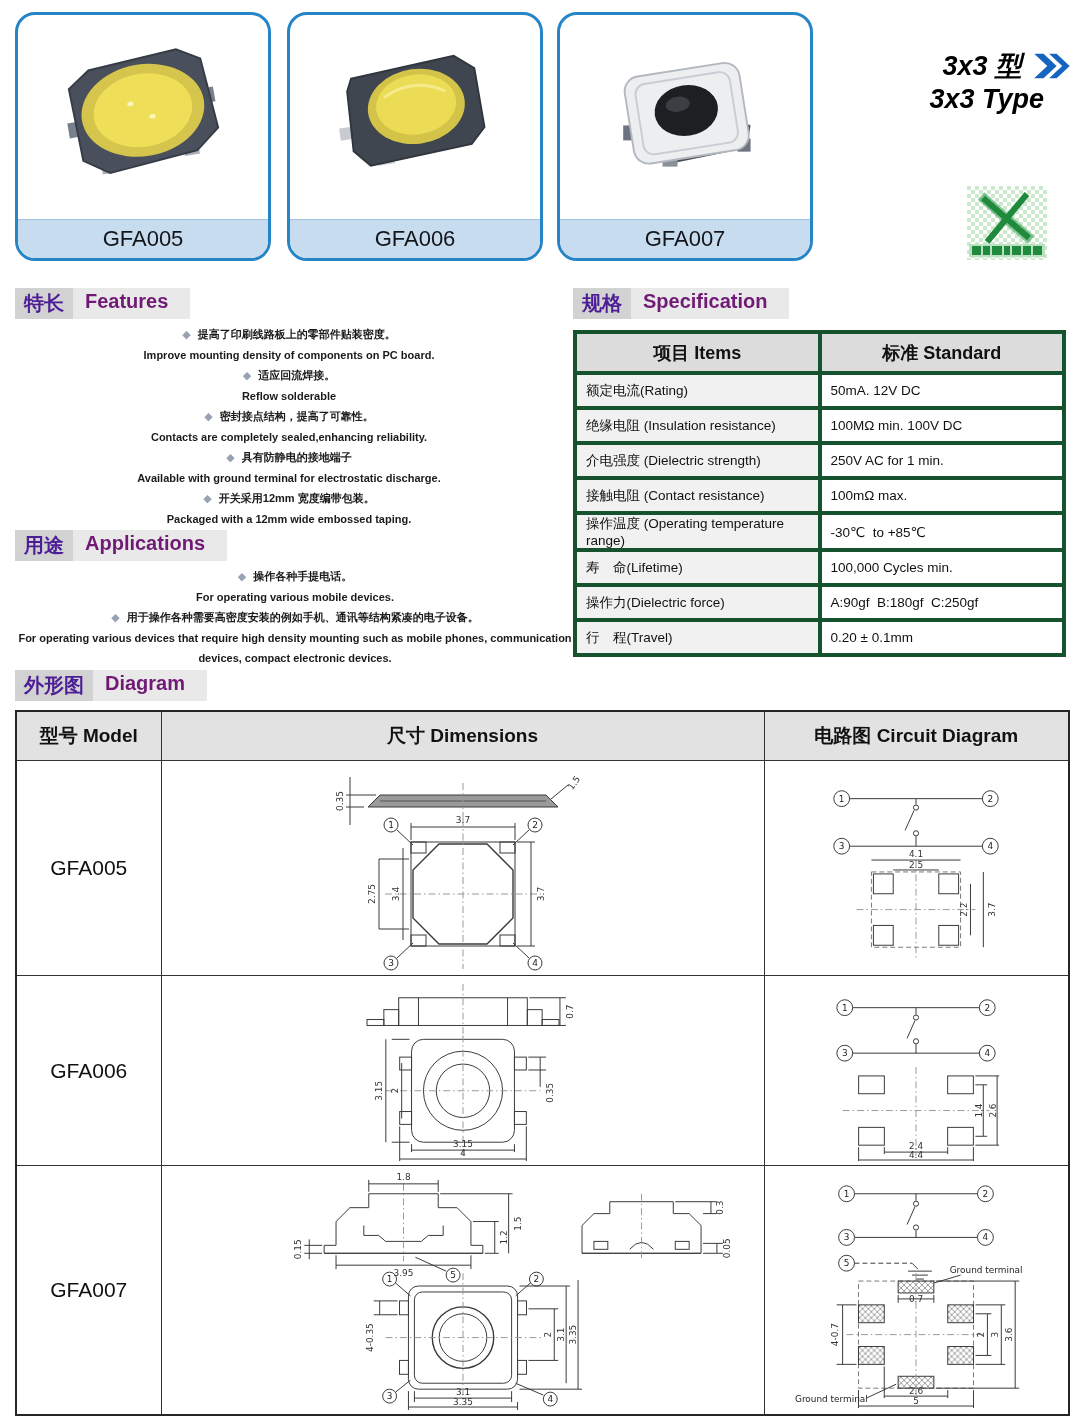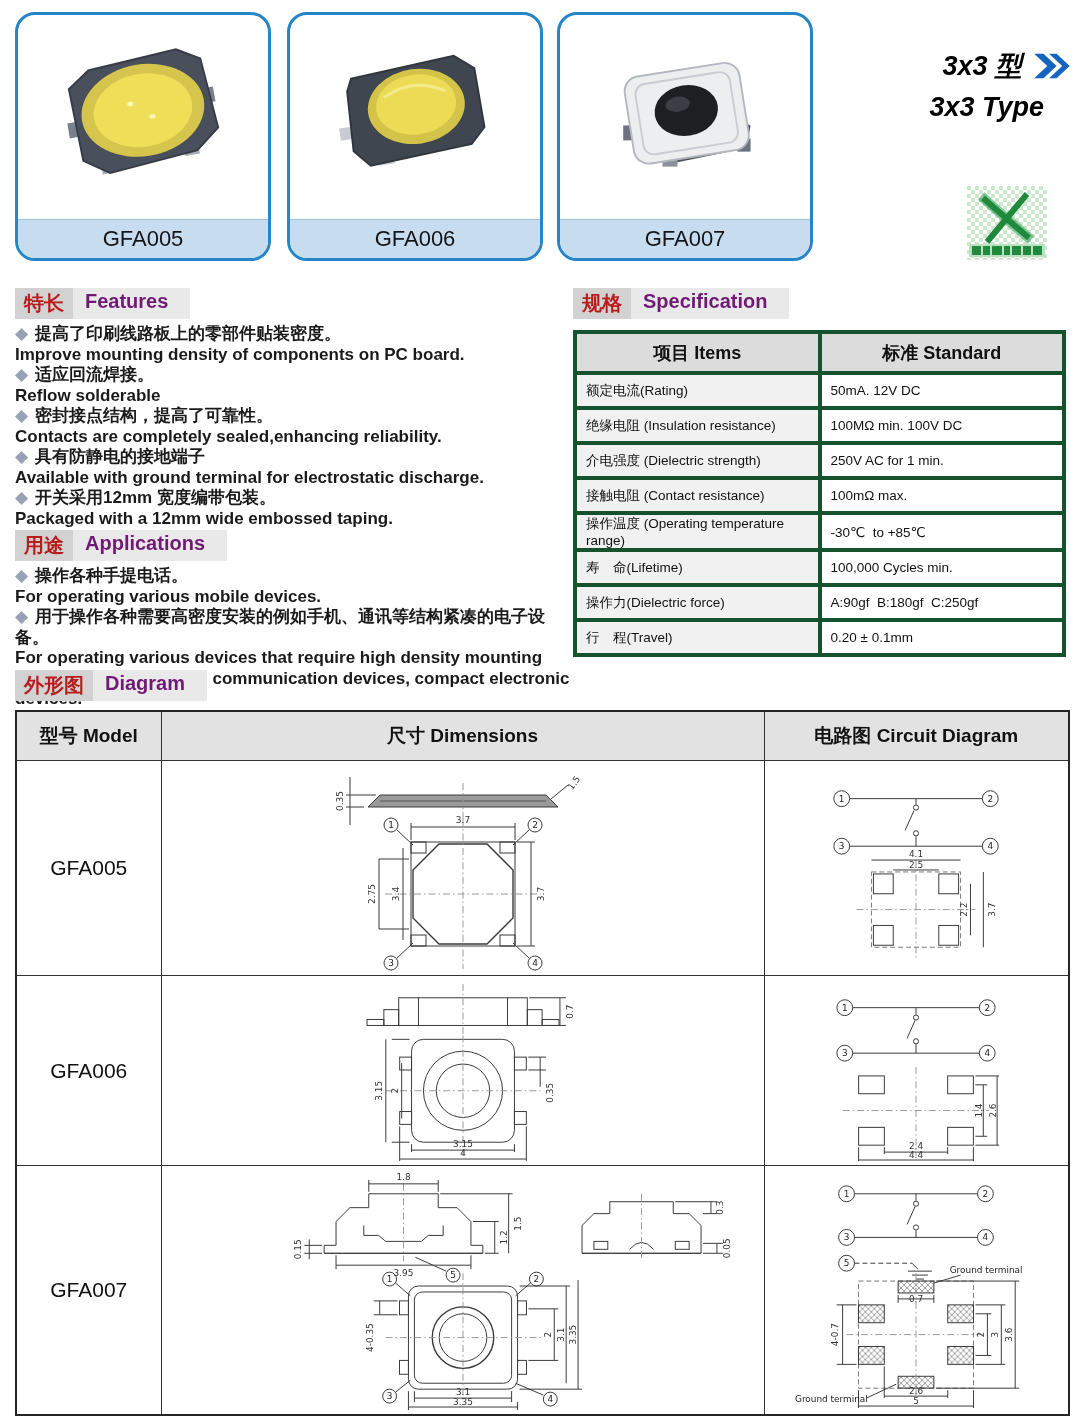--- a/index.html
+++ b/index.html
@@ -8,27 +8,27 @@
   
   .card{position:absolute;top:12px;width:250px;height:243px;border:3px solid #2585c6;border-radius:20px;
         background:#fff;overflow:hidden;display:flex;flex-direction:column;}
   .card .img{flex:1;display:flex;align-items:center;justify-content:center;}
   .card .lbl{height:38px;background:#c7dcee;display:flex;align-items:center;justify-content:center;
              font-size:22px;color:#13151a;border-top:1px solid #9fc3e0;}
   
   .typeblock{position:absolute;left:860px;top:48px;width:210px;text-align:right;}
   .typeline{display:flex;align-items:center;justify-content:flex-end;gap:10px;}
   .typecn,.typeen{font-size:27px;font-weight:bold;font-style:italic;color:#000000;}
-  .typeen{margin-top:8px;margin-right:26px;font-style:italic;}
+  .typeen{margin-right:26px;font-style:italic;}
   
   .sec{display:inline-flex;align-items:stretch;}
-  .sec .cn{background:#d2d2d2;color:#b91c1c;font-weight:bold;font-size:20px;padding:2px 9px;}
+  .sec .cn{background:#d2d2d2;color:#4c1d95;font-weight:bold;font-size:20px;padding:2px 9px;}
   .sec .en{background:#e9e9e9;color:#701a75;font-weight:bold;font-size:20px;padding:2px 22px 2px 12px;}
   
-  .blist{font-size:17px;line-height:20.5px;color:#1a1a1a;}
+  .blist{font-size:11px;line-height:20.5px;color:#1a1a1a;text-align:center;}
   .bcn{font-weight:bold;}
   .bcn .dia{color:#98a2b4;margin-right:7px;font-weight:normal;}
   .ben{font-weight:bold;}
   
   table.spec{border-collapse:collapse;width:493px;table-layout:fixed;}
   table.spec th,table.spec td{border:4px solid #14532d;font-size:13.5px;padding:0 0 0 9px;text-align:left;margin-left:8px;}
   table.spec{border:2px solid #262626;}
   table.spec th{background:#dcdcdc;font-size:18px;font-weight:bold;text-align:center;height:37px;padding:0;}
   table.spec td{height:31px;}
   td.sitem{background:#f1f1f1;width:55%;}

